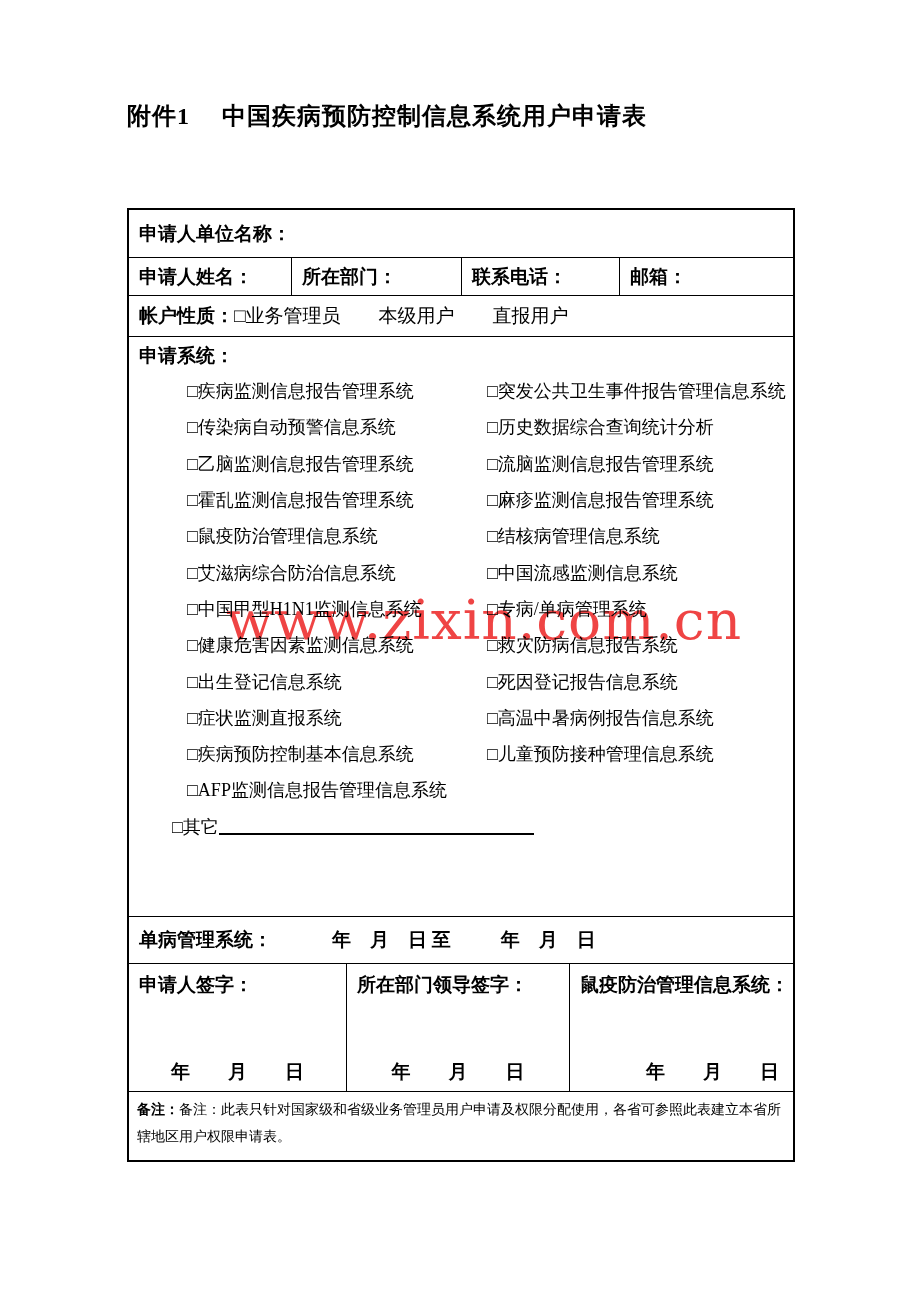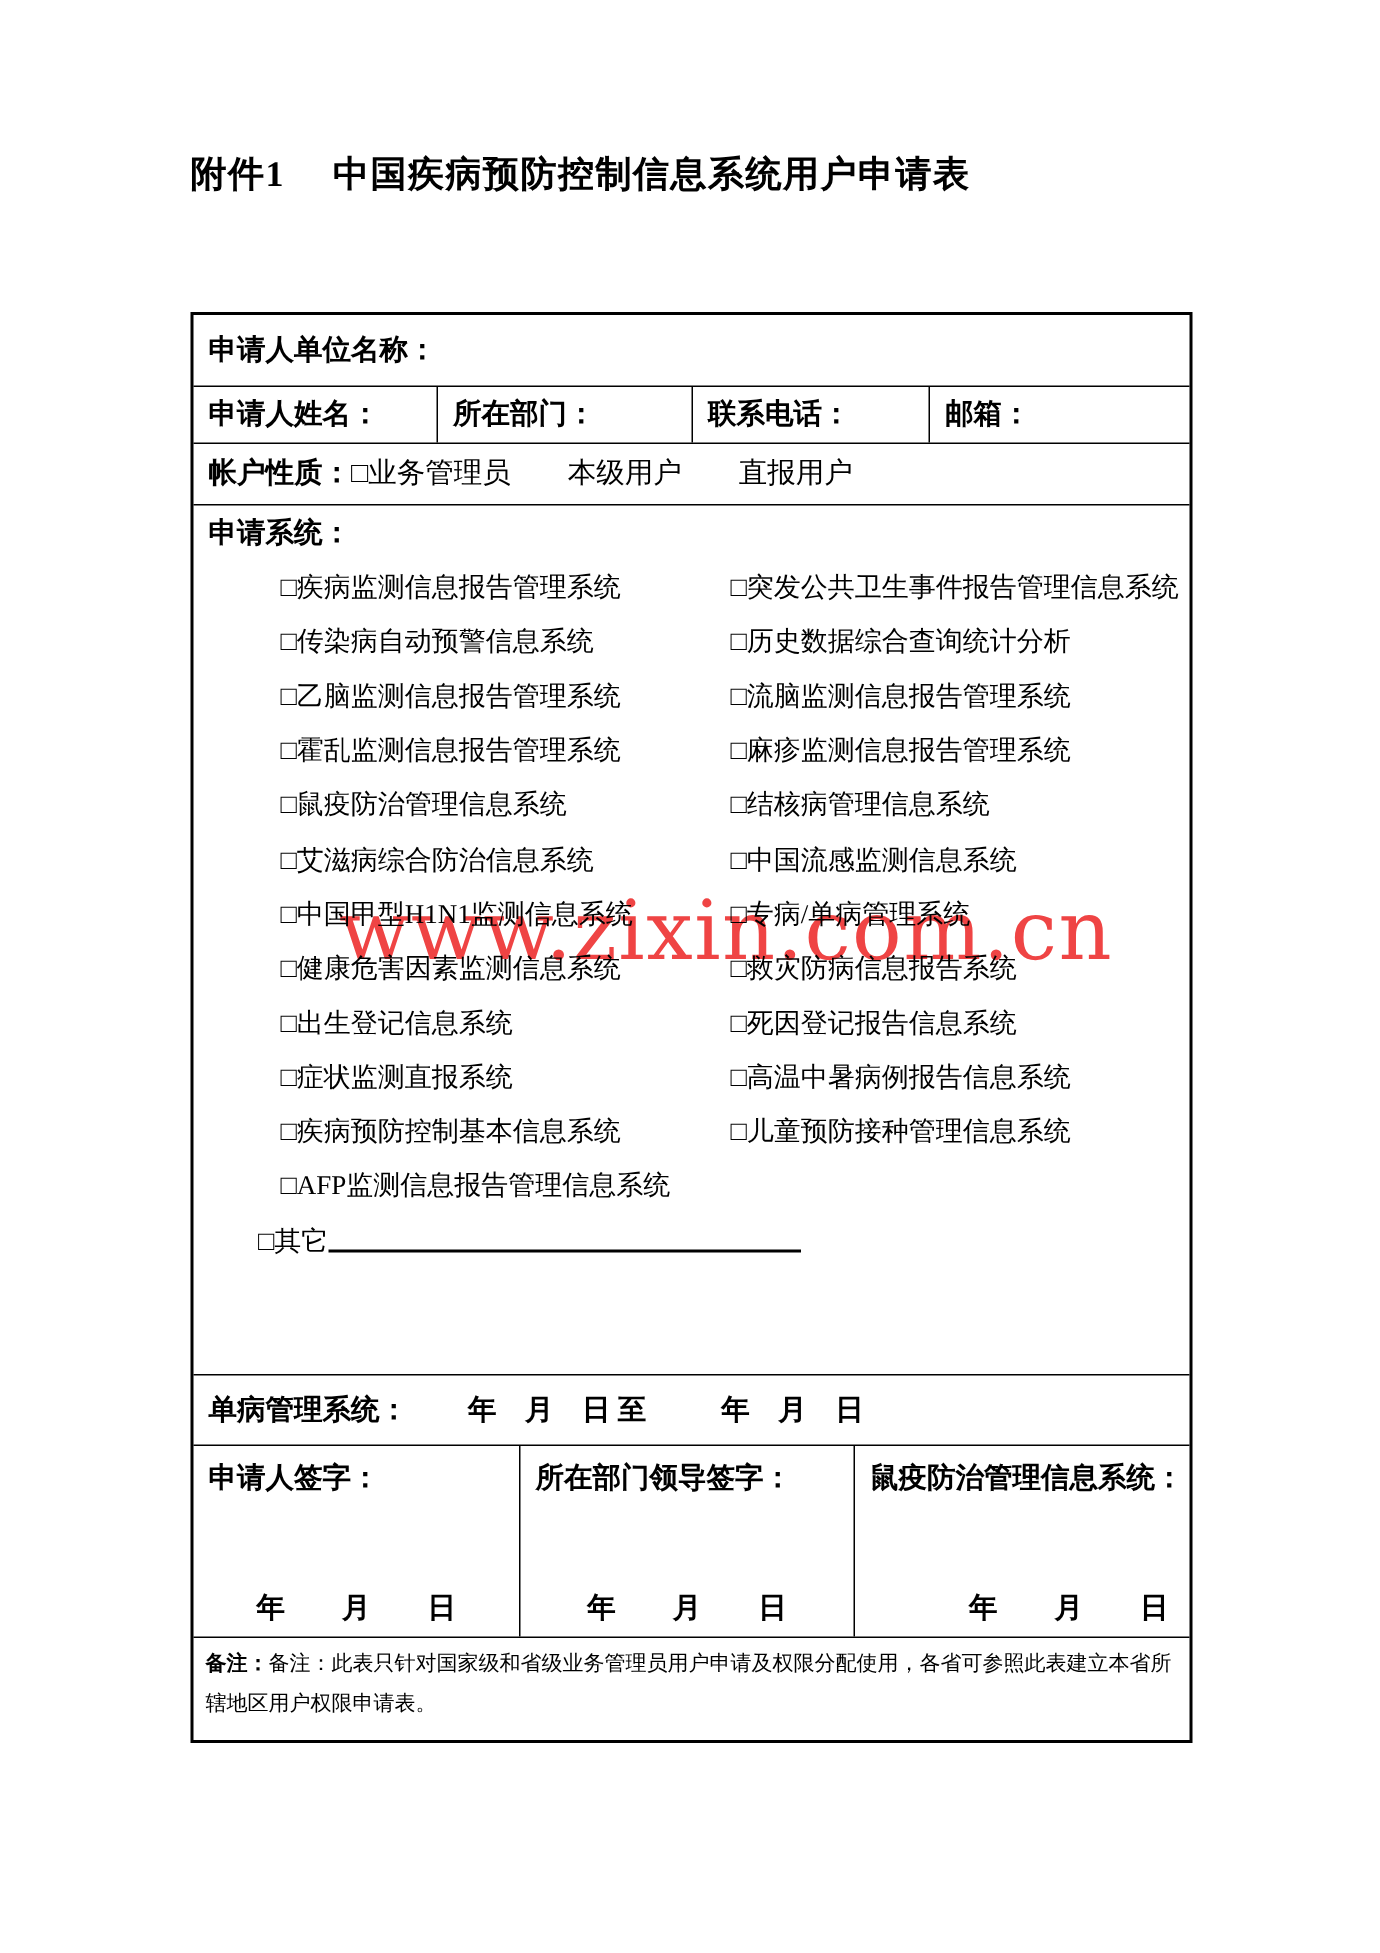--- a/index.html
+++ b/index.html
@@ -28,21 +28,21 @@
 
   .r-systems { height:580px; }
   .sys-label { height:36px; line-height:38px; padding-left:10px; font-weight:bold; }
   .sys-row { display:flex; align-items:center; height:36.3px; font-size:18px; font-weight:normal; }
   .sys-left { margin-left:58px; width:300px; flex:none; white-space:nowrap; }
   .sys-right { flex:none; white-space:nowrap; }
   .blank-line { display:inline-block; width:315px; height:14px; border-bottom:2px solid #000;
                 vertical-align:baseline; }
 
   .r-valid { height:47px; display:flex; align-items:center; padding-left:10px; }
-  .r-valid .v1 { margin-left:40px; white-space:pre; font-weight:bold; }
+  .r-valid .v1 { margin-left:60px; white-space:pre; font-weight:bold; }
   .r-valid .v2 { margin-left:50px; white-space:pre; font-weight:bold; }
 
   .r-sign { height:128px; display:grid; grid-template-columns:217px 223px 1fr; }
   .r-sign .scell { box-sizing:border-box; position:relative; }
   .r-sign .scell + .scell { border-left:1px solid #000; }
   .sig-label { position:absolute; top:8px; left:10px; font-weight:bold; white-space:nowrap; }
   .sig-date { position:absolute; bottom:6px; left:0; right:0; font-weight:bold; white-space:pre;
               text-align:center; }
   .sig-date.right { text-align:right; padding-right:14px; }
 

